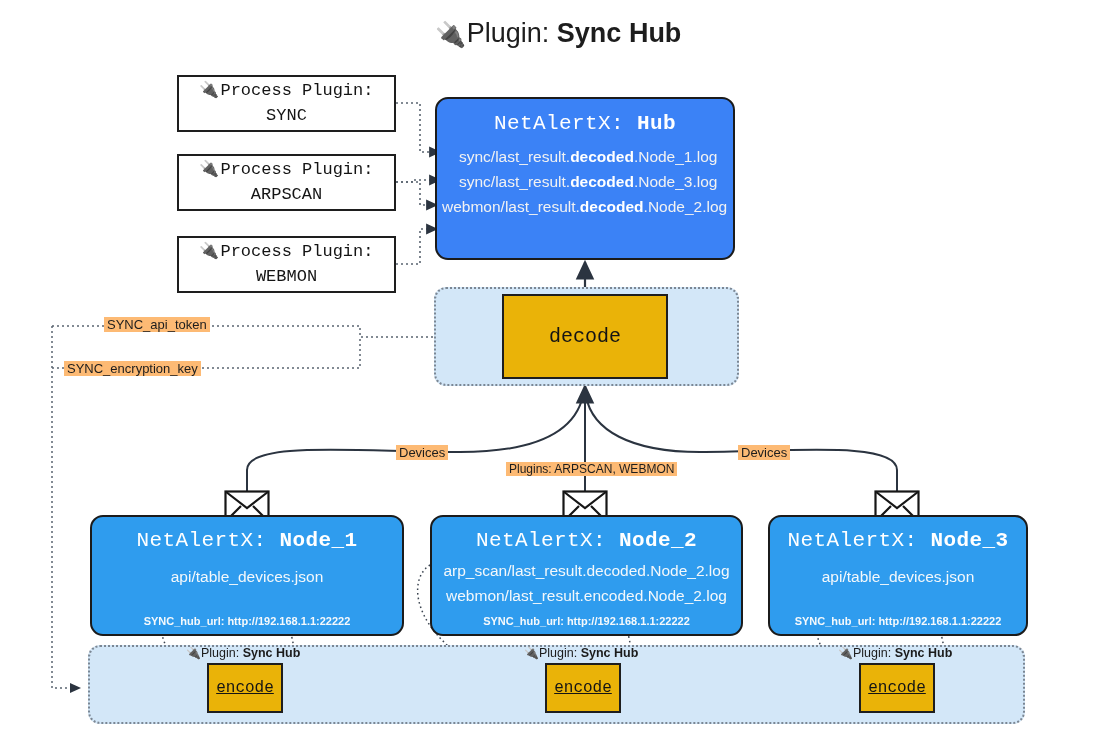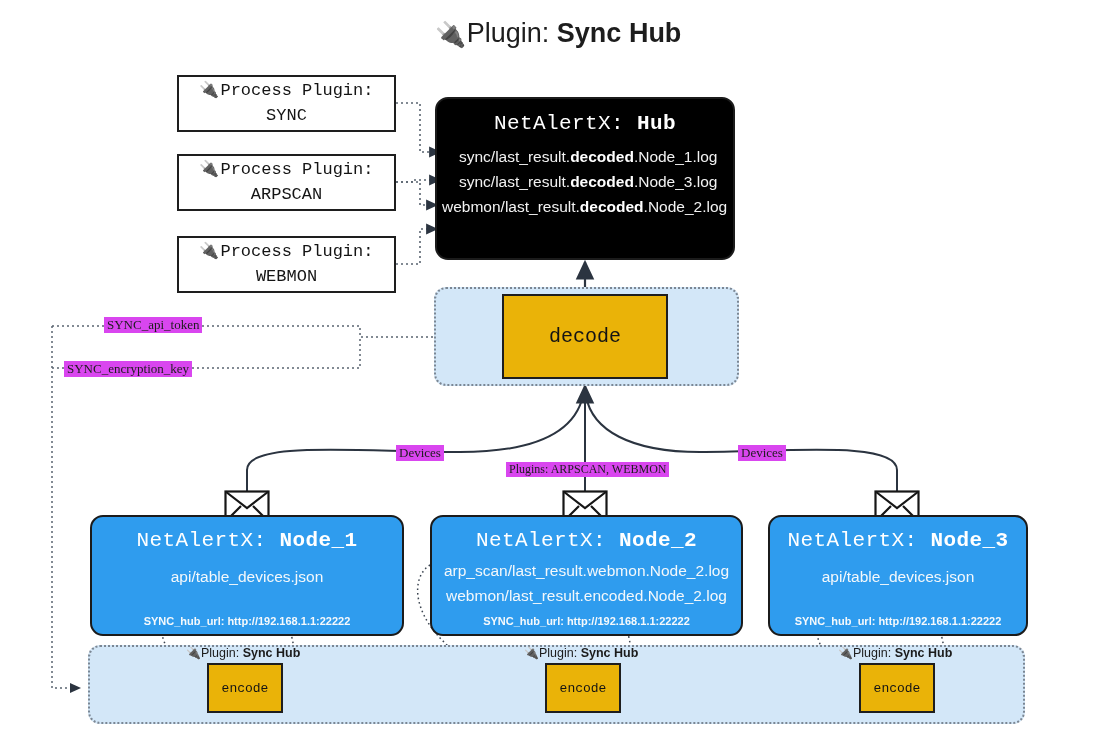--- a/index.html
+++ b/index.html
@@ -30,21 +30,21 @@
     display:flex;flex-direction:column;align-items:center;justify-content:center;
     line-height:1.45;
   }
   .proc .r1{white-space:nowrap;}
   .proc .r2{white-space:nowrap;}
   .proc .plug{font-family:"DejaVu Sans",sans-serif;font-size:16px;margin-right:1px;}
 
   
   .hub{
     position:absolute;box-sizing:border-box;
-    background:#000000;border:2.5px solid #1b1b1b;border-radius:13px;
+    background:#3b82f6;border:2.5px solid #1b1b1b;border-radius:13px;
     color:#ffffff;overflow:hidden;
   }
   .hub .hub-title{
     font-family:"Liberation Mono", monospace;
     font-size:21px;text-align:center;margin-top:13px;letter-spacing:.4px;
     white-space:nowrap;
   }
   .hub .hub-title b{font-weight:700;}
   .hub .logs{margin-top:9px;}
   .hub .log{
@@ -65,21 +65,21 @@
   }
 
   
   .wbox{
     position:absolute;box-sizing:border-box;background:#eab308;
     border:2.5px solid #1e1e1e;
     display:flex;align-items:center;justify-content:center;
     font-family:"Liberation Mono", monospace;color:#141414;
   }
   .wbox.decode{font-size:20px;}
-  .wbox.encode{font-size:13px;}
+  .wbox.encode{font-size:16px;text-decoration:underline;}
 
   
   .node{
     position:absolute;box-sizing:border-box;
     background:#2f9cee;border:2.5px solid #1b1b1b;border-radius:13px;
     color:#ffffff;overflow:hidden;
   }
   .node .node-title{
     font-family:"Liberation Mono", monospace;font-size:21px;text-align:center;
     margin-top:12px;white-space:nowrap;letter-spacing:.4px;
@@ -101,21 +101,21 @@
   .plugcap{
     position:absolute;font-size:12.5px;color:#1b1b1b;white-space:nowrap;
   }
   .plugcap .p-lbl{font-weight:400;}
   .plugcap .p-val{font-weight:700;}
   .plugcap .plug{font-family:"DejaVu Sans",sans-serif;font-size:12px;}
 
   
   .elabel{
     position:absolute;font-size:13px;color:#1d1d1d;white-space:nowrap;
-    background:#d946ef;padding:0 3px;font-family:Liberation Serif, serif;
+    background:#fdba74;padding:0 3px;
   }
   .elabel.small{font-size:12px;}
 </style>
 </head>
 <body>
 
 <div id="stage">
 
   <svg id="edges" viewBox="0 0 1117 754">
     <defs>
@@ -250,21 +250,21 @@
     </div>
     <div class="foot">SYNC_hub_url: http://192.168.1.1:22222</div>
   </div>
 
   <div class="node" style="left:430px;top:515px;width:313px;height:121px;">
     <div class="node-title">
       <span>NetAlertX:</span>
       <b>Node_2</b>
     </div>
     <div class="nlines" style="margin-top:6px;">
-      <div class="nline">arp_scan/last_result.webmon.Node_2.log</div>
+      <div class="nline">arp_scan/last_result.decoded.Node_2.log</div>
       <div class="nline">webmon/last_result.encoded.Node_2.log</div>
     </div>
     <div class="foot">SYNC_hub_url: http://192.168.1.1:22222</div>
   </div>
 
   <div class="node" style="left:768px;top:515px;width:260px;height:121px;">
     <div class="node-title">
       <span>NetAlertX:</span>
       <b>Node_3</b>
     </div>

